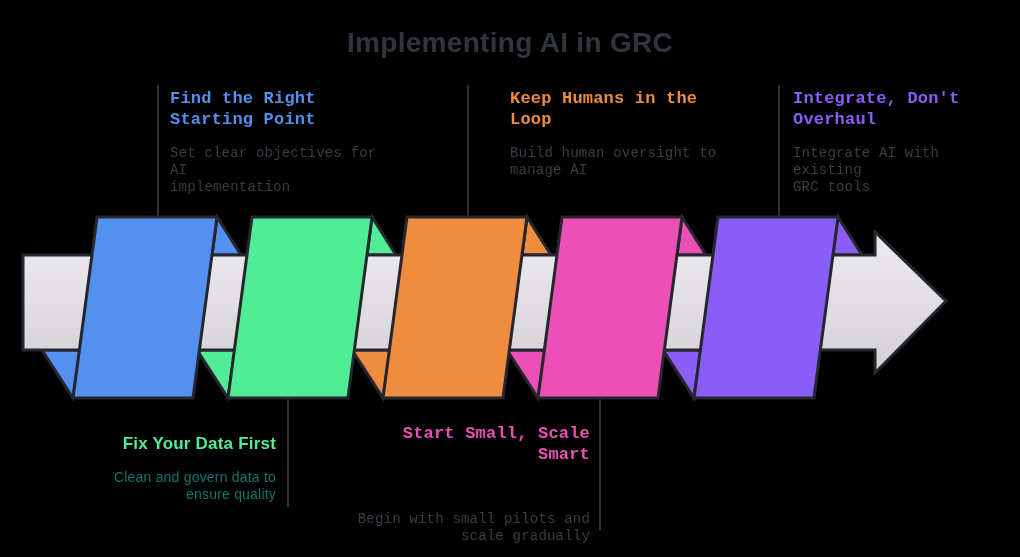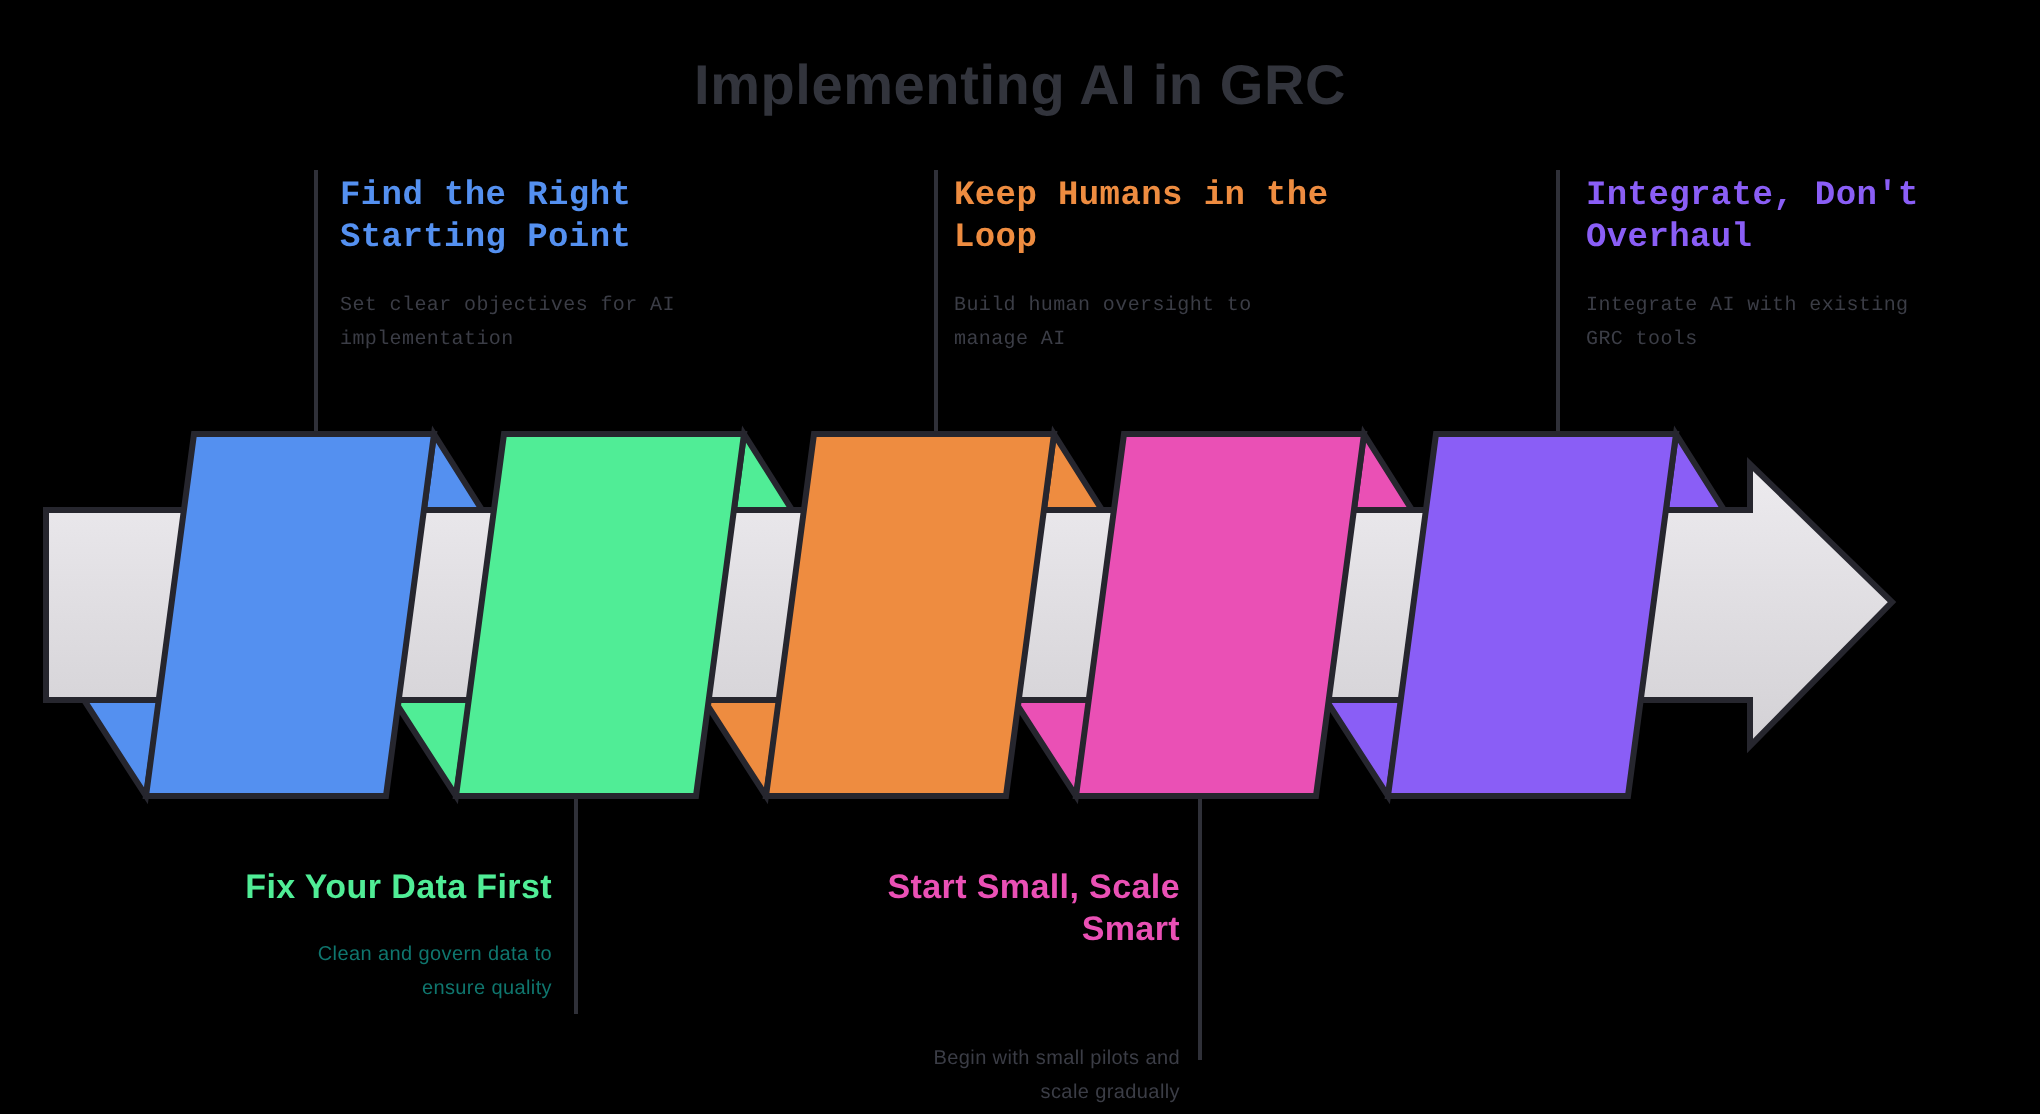--- a/index.html
+++ b/index.html
@@ -14,28 +14,28 @@
   }
   #diagram{position:absolute;left:0;top:0;}
   .label{position:absolute;}
   .label-top{text-align:left;font-family:Liberation Mono, monospace;}
   .label-bottom{text-align:right;}
   .step-title{
     font-size:17px;line-height:21px;font-weight:700;
     white-space:pre-line;letter-spacing:.2px;
   }
   .step-desc{
-    margin-top:15px;font-size:10px;line-height:17px;font-weight:400;
+    margin-top:15px;font-size:14px;line-height:17px;font-weight:400;
     white-space:pre-line;letter-spacing:.2px;
   }
   #label-0{left:170px;top:88px;width:215px;}
-  #label-2{left:477px;top:88px;width:215px;}
+  #label-2{left:510px;top:88px;width:215px;}
   #label-4{left:793px;top:88px;width:215px;}
   #label-1{right:744px;top:433px;width:235px;}
-  #label-3{right:430px;top:433px;width:235px;}
+  #label-3{right:430px;top:423px;width:235px;font-family:Liberation Mono, monospace;}
 </style>
 </head>
 <body>
 
 <div class="stage">
 
   <h1 class="main-title" style="color: rgb(50, 52, 60);">Implementing AI in GRC</h1>
 
   <svg id="diagram" width="1020" height="557" viewBox="0 0 1020 557">
     <defs>

